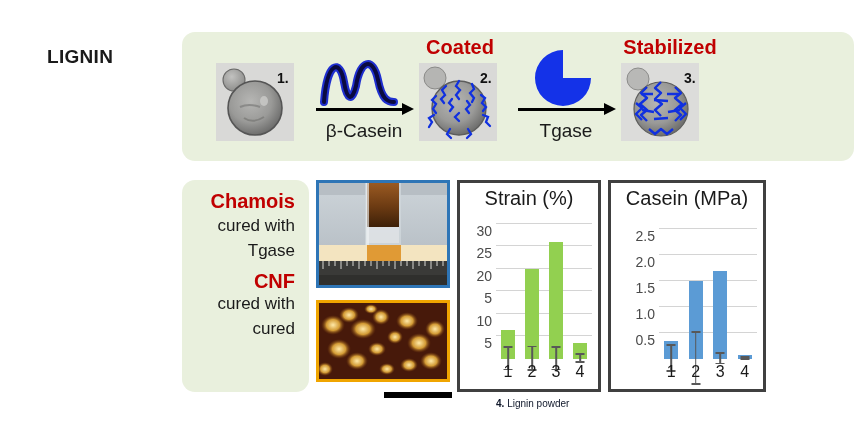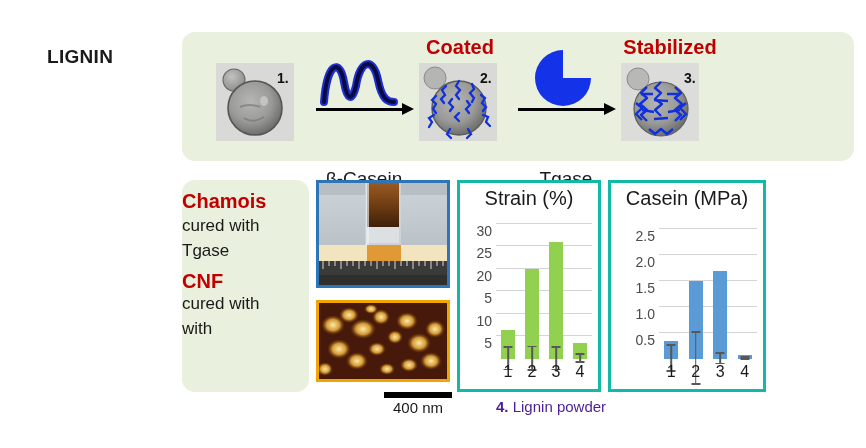--- a/index.html
+++ b/index.html
@@ -74,28 +74,28 @@
   .arrow-line{
     position:absolute;left:2px;top:50px;width:94px;height:3px;background:#000;
   }
   .arrow-head{
     position:absolute;left:88px;top:45px;width:0;height:0;
     border-top:6.5px solid transparent;border-bottom:6.5px solid transparent;
     border-left:12px solid #000;
   }
   .reagent-label{
     position:absolute;top:62px;left:0;width:100px;
-    text-align:center;font-size:19px;color:#1a1a1a;white-space:nowrap;margin-top:48px;
+    text-align:center;font-size:19px;color:#1a1a1a;white-space:nowrap;
   }
   .casein-icon{position:absolute;left:4px;top:-6px;width:92px;height:55px;}
   .tgase-icon{position:absolute;left:18px;top:-8px;width:58px;height:56px;}
 
   
   .adh-text{
-    position:absolute;left:182px;width:113px;text-align:left;
+    position:absolute;left:182px;width:113px;text-align:right;
     color:#1a1a1a;font-size:17px;line-height:1.12;
   }
   .adh-head{color:#c00000;font-weight:bold;font-size:20px;}
   #adh-chamois{top:190px;}
   #adh-cured1{top:216px;}
   #adh-tgase{top:241px;}
   #adh-cnf{top:270px;}
   #adh-cured2{top:294px;}
   #adh-heat{top:319px;}
 
@@ -113,21 +113,21 @@
   
   #scalebar{position:absolute;left:384px;top:392px;width:68px;height:6px;background:#000;}
   #scalebar-label{
     position:absolute;left:358px;top:399px;width:120px;text-align:center;
     font-size:15px;color:#1a1a1a;white-space:nowrap;
   }
 
   
   .chart-panel{
     position:absolute;background:#fff;
-    border:3px solid #14b8a6;box-sizing:border-box;
+    border:3px solid #404040;box-sizing:border-box;
   }
   #chart-strain{left:457px;top:180px;width:144px;height:212px;}
   #chart-stress{left:608px;top:180px;width:158px;height:212px;}
   .chart-title{
     position:absolute;left:0;top:4px;width:100%;
     text-align:center;font-size:20px;color:#1a1a1a;white-space:nowrap;
   }
   .plot{position:absolute;}
   #plot-strain{left:36px;top:36px;width:96px;height:140px;}
   #plot-stress{left:48px;top:36px;width:98px;height:140px;}
@@ -150,21 +150,21 @@
     transform:translateX(-50%);}
   .xtick-row{position:absolute;left:0;width:100%;
     display:flex;justify-content:space-around;}
   .xtick{width:18px;text-align:center;font-size:16px;color:#1a1a1a;}
   #xticks-strain{left:36px;top:180px;width:96px;}
   #xticks-stress{left:48px;top:180px;width:98px;}
 
   
   #footnote{
     position:absolute;left:496px;top:398px;width:260px;
-    font-size:15px;color:#4c1d95;white-space:nowrap;
+    font-size:10px;color:#0f172a;white-space:nowrap;
   }
   #footnote b{font-weight:bold;}
 </style>
 </head>
 <body>
 
 <div class="abstract">
 
   <div id="lignin-label" class="row-label">LIGNIN</div>
 
@@ -261,21 +261,21 @@
   </div>
   <div id="num-3" class="step-num">3.</div>
 
   <div id="adhesion-panel" class="green-panel"></div>
 
   <div id="adh-chamois" class="adh-text adh-head">Chamois</div>
   <div id="adh-cured1" class="adh-text">cured with</div>
   <div id="adh-tgase" class="adh-text">Tgase</div>
   <div id="adh-cnf" class="adh-text adh-head">CNF</div>
   <div id="adh-cured2" class="adh-text">cured with</div>
-  <div id="adh-heat" class="adh-text">with</div>
+  <div id="adh-heat" class="adh-text">cured</div>
 
   <div id="photo-gel">
     <svg viewBox="0 0 128 102" preserveAspectRatio="none">
       <defs>
         <linearGradient id="bgTop" x1="0" y1="0" x2="0" y2="1">
           <stop offset="0%" stop-color="#cdd4d9"></stop>
           <stop offset="100%" stop-color="#aeb6bd"></stop>
         </linearGradient>
         <linearGradient id="brown" x1="0" y1="0" x2="0" y2="1">
           <stop offset="0%" stop-color="#9a5a22"></stop>
@@ -334,21 +334,20 @@
         <ellipse cx="112" cy="58" rx="11" ry="9" fill="url(#blob)"></ellipse>
         <ellipse cx="90" cy="62" rx="9" ry="7" fill="url(#blob)"></ellipse>
         <ellipse cx="68" cy="66" rx="8" ry="6" fill="url(#blob)"></ellipse>
         <ellipse cx="6" cy="66" rx="8" ry="7" fill="url(#blob)"></ellipse>
         <ellipse cx="52" cy="6" rx="7" ry="5" fill="url(#blob)"></ellipse>
       </g>
     </svg>
   </div>
 
   <div id="scalebar"></div>
-  <div id="scalebar-label">400 nm</div>
 
   <div id="chart-strain" class="chart-panel">
     <div class="chart-title">Strain (%)</div>
     <div id="plot-strain" class="plot">
         <div class="gridline" style="bottom: 22.5806px;"></div>
         <div class="ytick" style="bottom: 22.5806px; top: 117.419px;">5</div>
         <div class="gridline" style="bottom: 45.1613px;"></div>
         <div class="ytick" style="bottom: 45.1613px; top: 94.8387px;">10</div>
         <div class="gridline" style="bottom: 67.7419px;"></div>
         <div class="ytick" style="bottom: 67.7419px; top: 72.2581px;">5</div>

